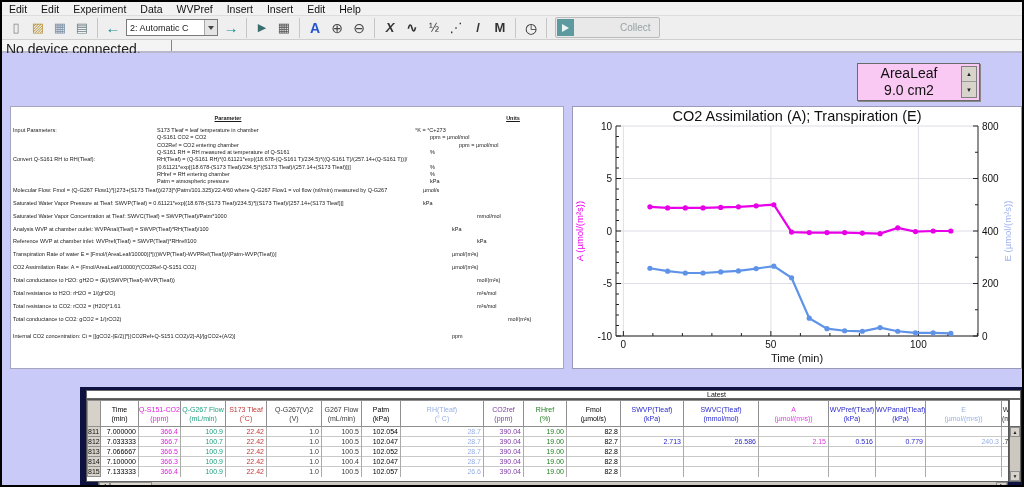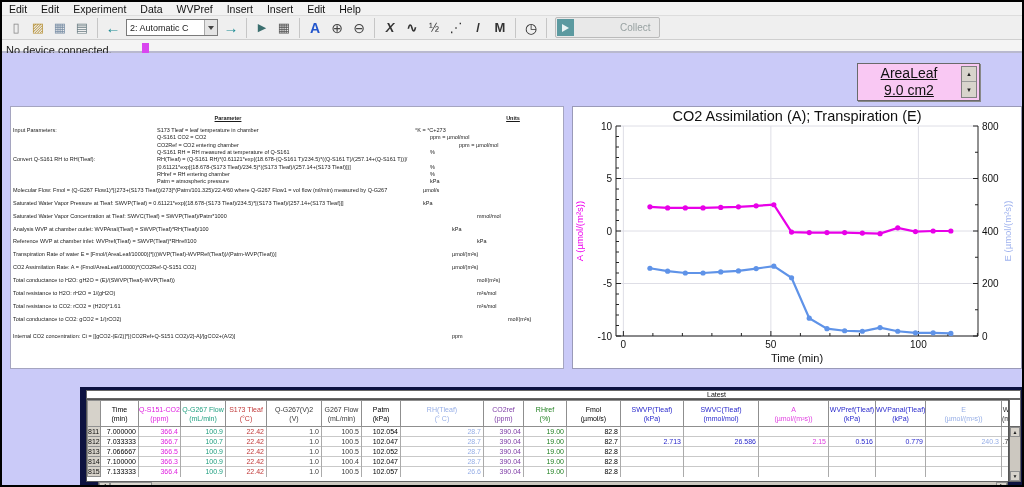--- a/index.html
+++ b/index.html
@@ -39,30 +39,30 @@
     border-top:4px solid #444;}
   .collect-btn{display:flex;align-items:center;height:21px;background:#E9E9E9;
     border:1px solid #BBB;border-radius:2px;padding:1px 8px 1px 1px;margin-left:4px;}
   .collect-ico{width:17px;height:17px;background:#5C9AA0;display:flex;align-items:center;
     justify-content:center;margin-right:5px;}
   .collect-tri{width:0;height:0;border-top:4px solid transparent;border-bottom:4px solid transparent;
     border-left:7px solid #EAF4F4;}
   .collect-label{font-size:10px;color:#98A2A2;margin-left:41px;}
   .statusbar{position:absolute;left:0;top:38px;width:100%;height:13px;background:#F4F4F4;
     border-bottom:2px solid #B9B9CE;}
-  .status-text{font-size:11px;color:#222;padding:1px 30px 0 4px;border-right:7px solid #d946ef;
+  .status-text{font-size:14px;color:#222;padding:1px 30px 0 4px;border-right:1px solid #d946ef;
     display:inline-block;height:11px;}
   
   .main{position:absolute;left:0;top:51px;width:1024px;height:436px;background:#CACAF8;}
   .banner{position:absolute;left:172px;top:15px;width:640px;height:20px;background:#FFF;
     border:1px solid #9a9a9a;box-shadow:1px 1px 0 #8888AA;display:flex;align-items:center;justify-content:center;}
   .banner-title{font-size:11px;font-weight:bold;color:#1A1AF0;}
   .arealeaf{position:absolute;left:855px;top:10px;width:123px;height:38px;background:#F9C8F3;
     border:1px solid #6A6A6A;box-shadow:1px 1px 0 #888;}
-  .arealeaf-text{position:absolute;left:0;top:1px;width:102px;text-align:center;color:#111;text-decoration:underline;}
+  .arealeaf-text{position:absolute;left:0;top:1px;width:102px;text-align:center;color:#111;}
   .arealeaf-text div{font-size:14px;line-height:17px;}
   .spinner{position:absolute;right:2px;top:2px;width:16px;height:32px;border:1px solid #808080;background:#E8E4DC;}
   .spin-btn{width:100%;height:15px;background:#D8D4CC;border-bottom:1px solid #9a9a9a;
     display:flex;align-items:center;justify-content:center;font-size:6px;color:#222;}
   .spin-btn:last-child{border-bottom:none;}
   
   .param-panel{position:absolute;left:8px;top:53px;width:554px;height:263px;background:#FFF;
     border:1px solid #A5A5C0;font-size:5.5px;color:#1A1A1A;}
   .param-hdr{position:absolute;font-weight:bold;text-decoration:underline;font-size:5.5px;text-align:center;width:80px;}
   .pline{position:absolute;white-space:nowrap;}

